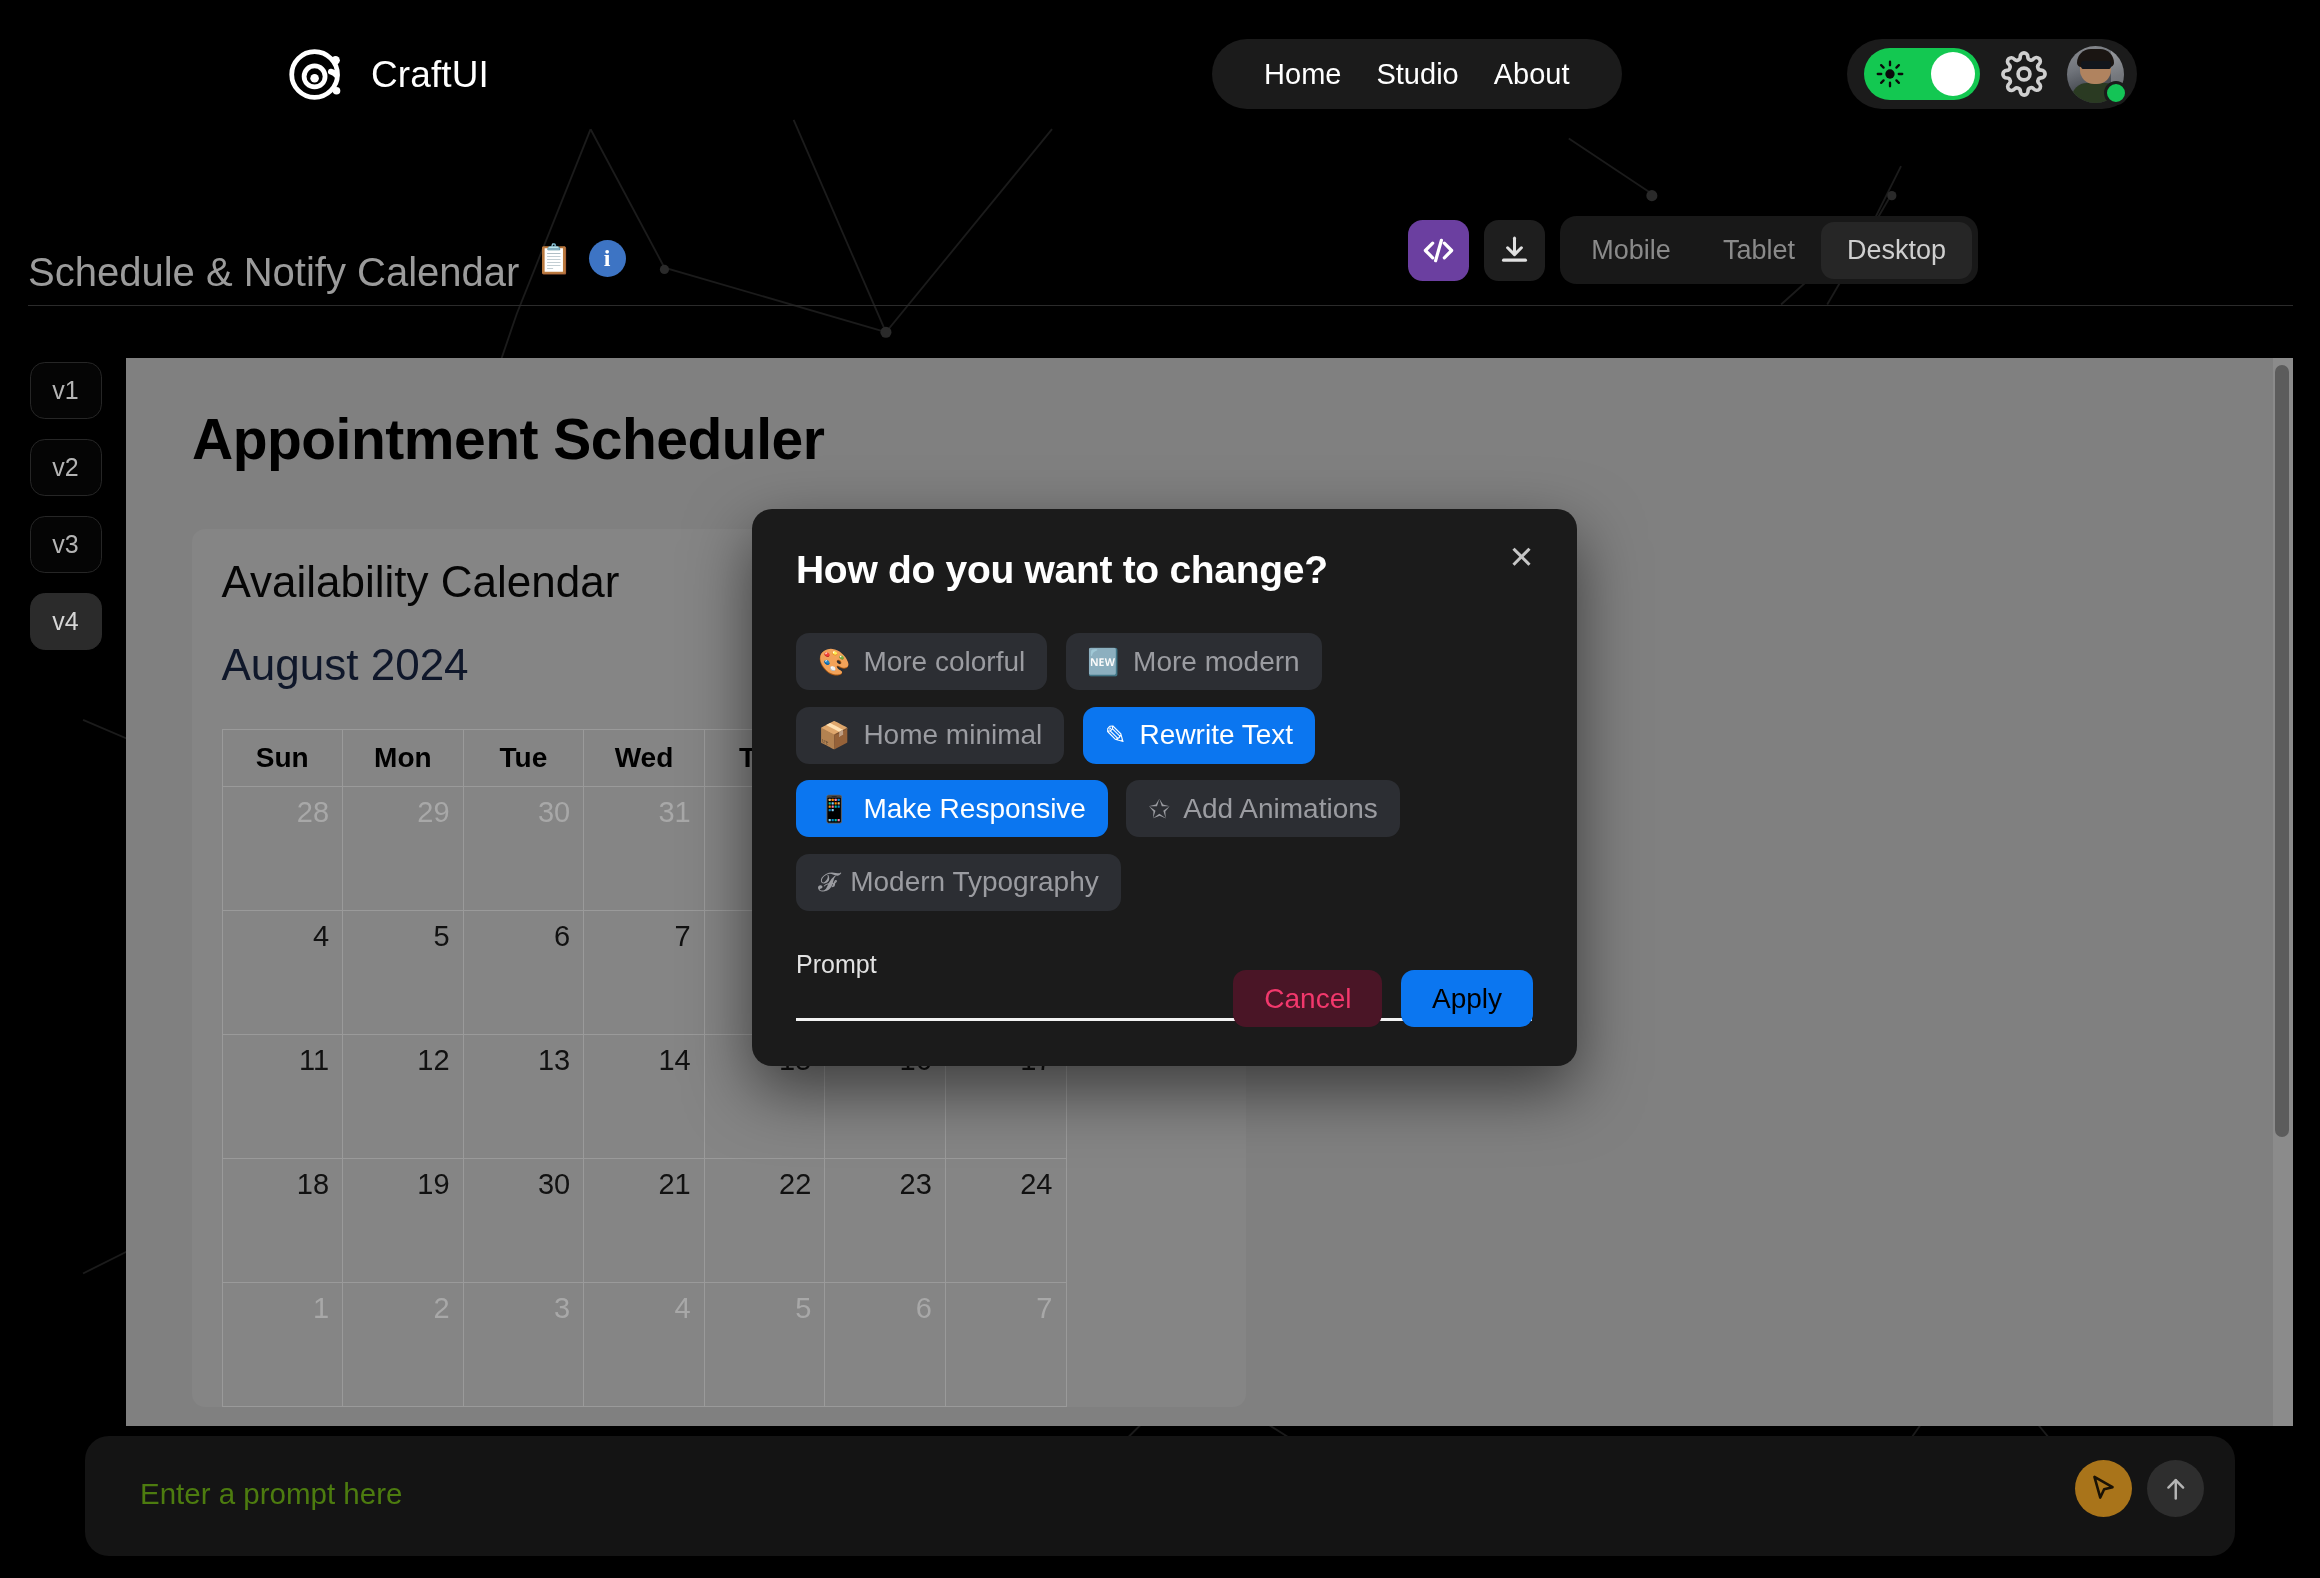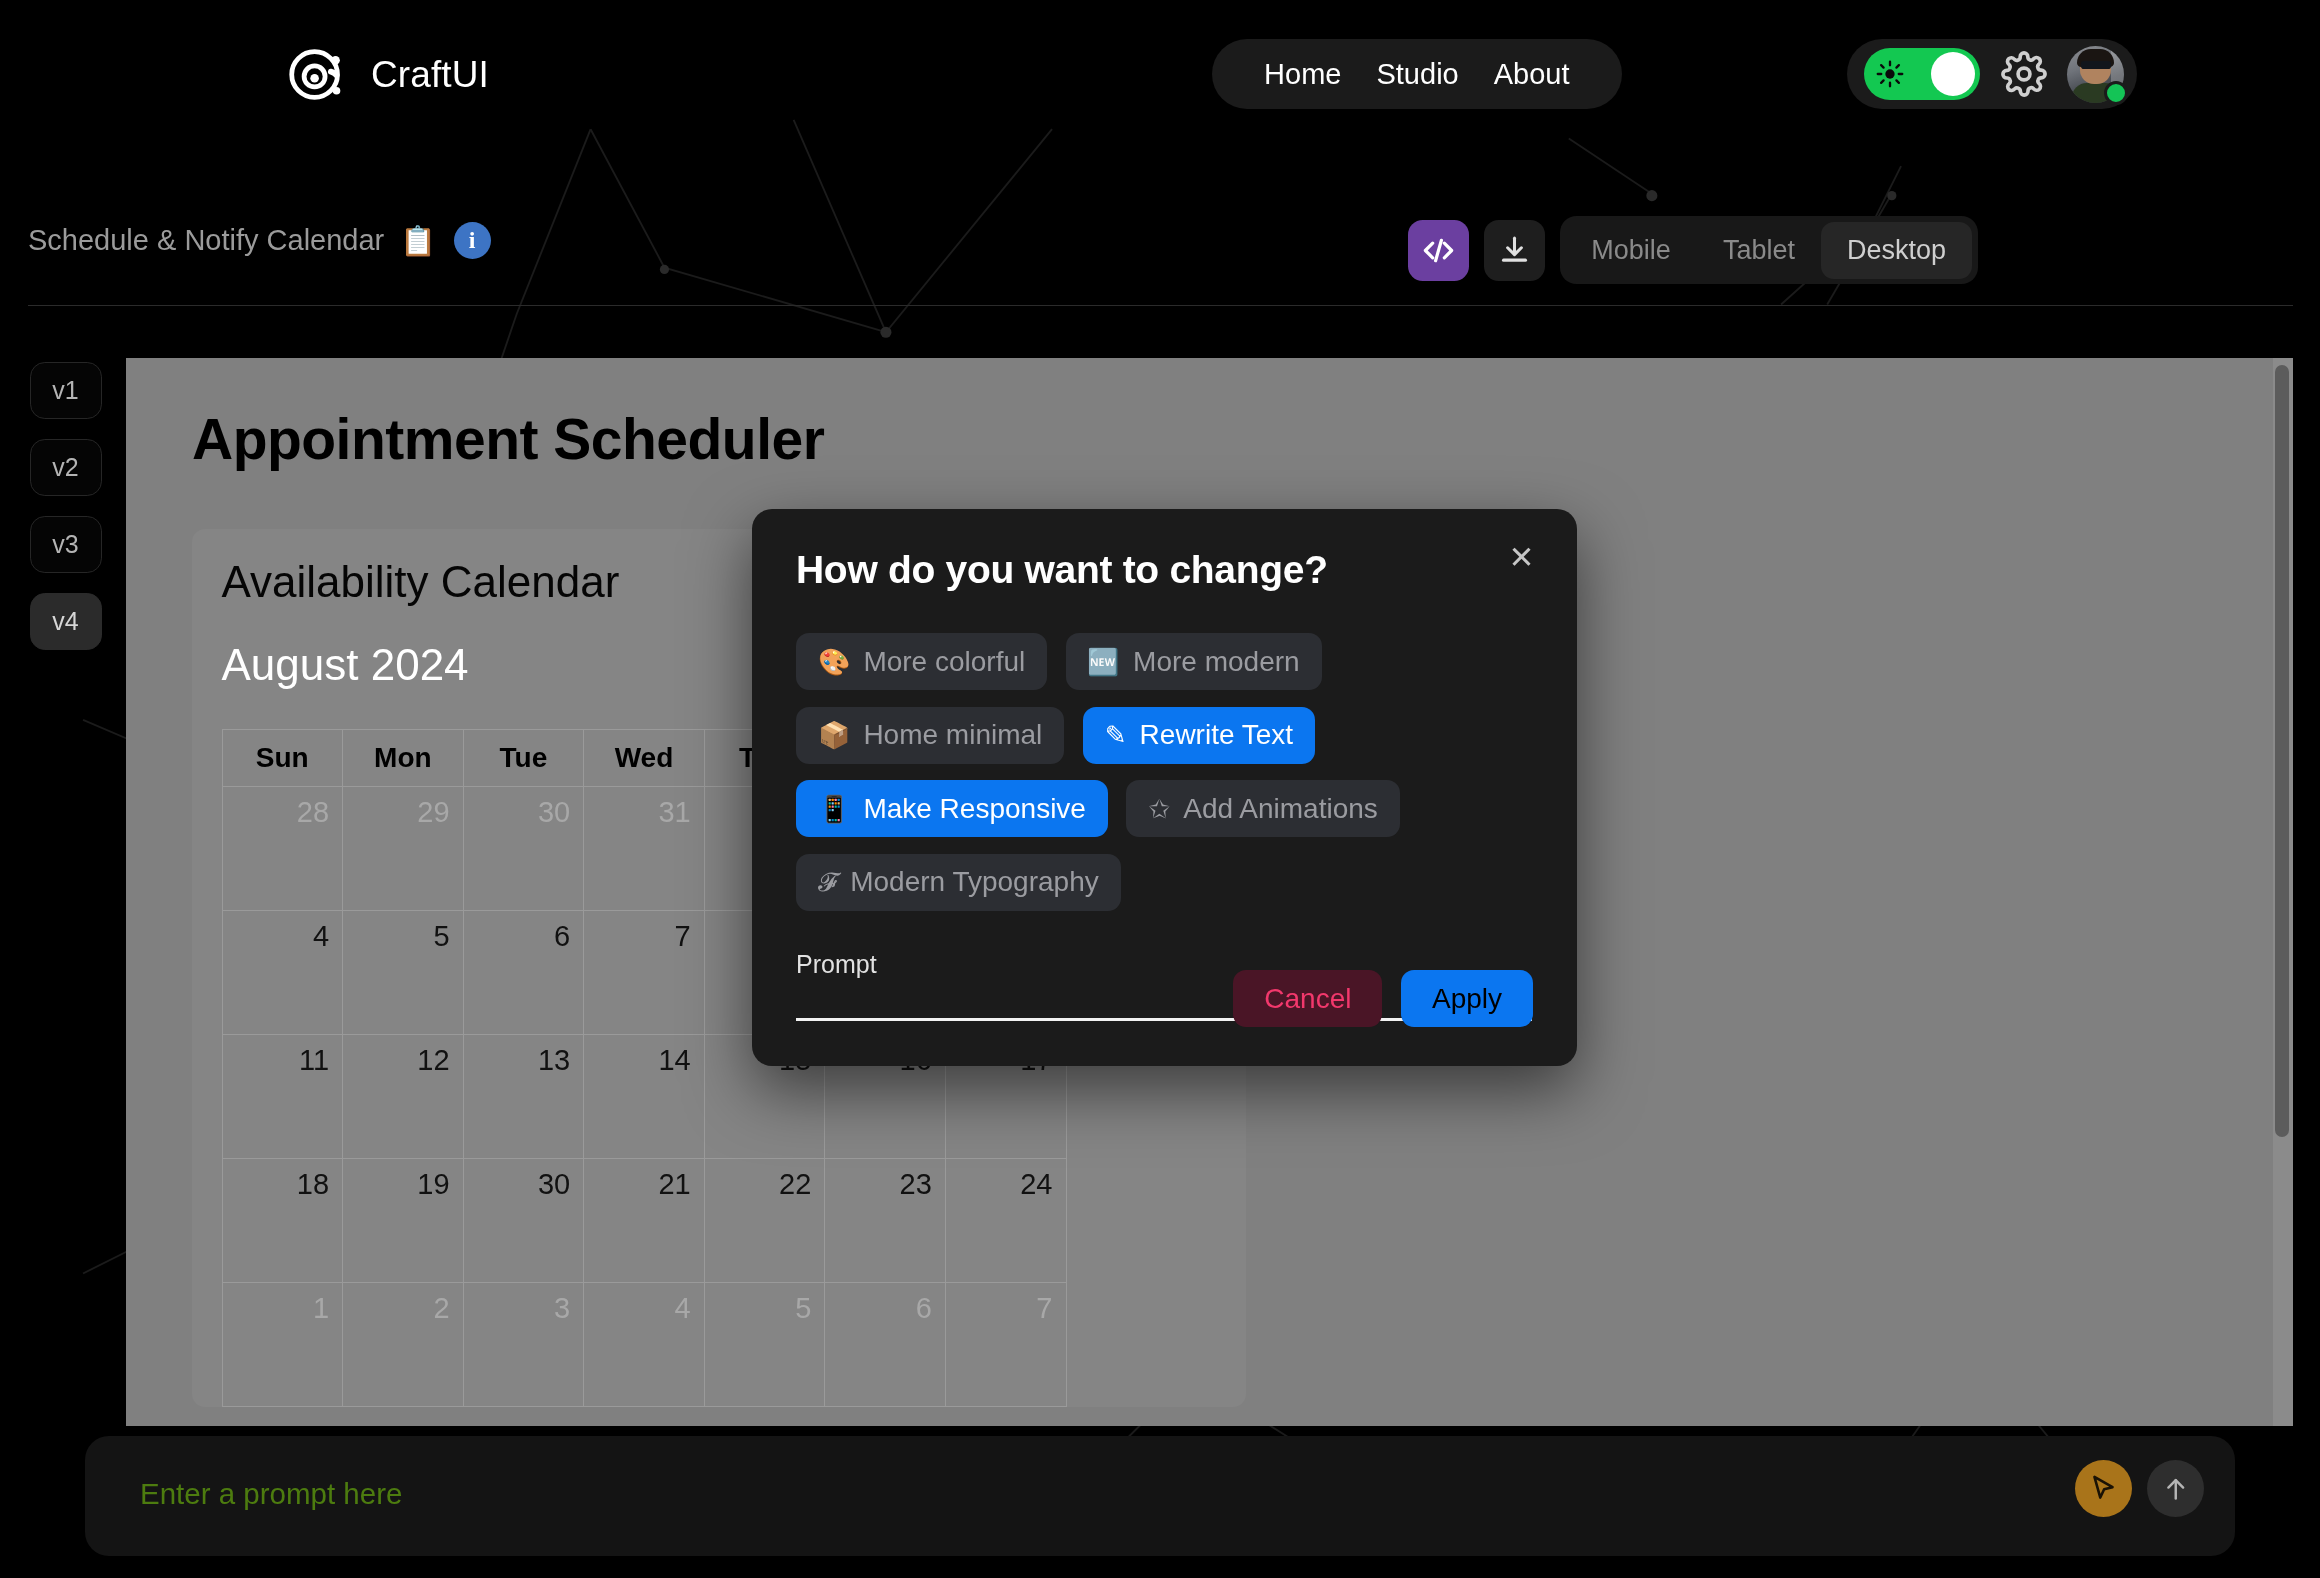--- a/index.html
+++ b/index.html
@@ -76,21 +76,21 @@
   }
   .status-dot {
     position: absolute; right: -3.7px; bottom: -2.8px;
     width: 24px; height: 24px; border-radius: 50%;
     background: #14c456; border: 3.7px solid #1b1b1b;
   }
   .crumb {
     position: absolute; left: 28px; top: 222px;
     display: flex; align-items: center; gap: 16.6px;
   }
-  .crumb-text { color: #9b9b9b; font-size: 29px; }
+  .crumb-text { color: #9b9b9b; font-size: 40px; margin-top: 28px; }
   .crumb-emoji { font-size: 29px; }
   .info-badge {
     width: 37px; height: 37px; border-radius: 50%;
     background: #3d74c4; color: #fff; font-size: 24px; font-weight: bold;
     display: flex; align-items: center; justify-content: center;
     font-family: "Liberation Serif", serif; cursor: pointer;
   }
 
   .tool-right { position: absolute; right: 18.5px; top: 216px; display: flex; align-items: center; gap: 14.8px; }
   .icon-btn {
@@ -130,21 +130,21 @@
   }
   .canvas-inner { position: relative; width: 100%; height: 100%; padding: 48px 66px 0 66px; }
   .page-title { color: #000; font-size: 57px; font-weight: bold; letter-spacing: -0.5px; }
 
   .card {
     margin-top: 57px; width: 1054px;
     background: rgba(255,255,255,.04);
     border-radius: 13px; padding: 28px 29.5px 0 29.5px;
   }
   .card-title { color: #050505; font-size: 44px; font-weight: normal; }
-  .month { color: #ffffff; font-size: 44px; margin-top: 33px; font-weight: 400; }
+  .month { color: #0f172a; font-size: 44px; margin-top: 33px; font-weight: 400; }
 
   table.cal { margin-top: 39px; border-collapse: collapse; width: 845px; table-layout: fixed; padding-left: 36px; }
   table.cal th {
     height: 57px; font-size: 28px; font-weight: bold; color: #000;
     border: 0.9px solid #9a9a9a; text-align: center; vertical-align: middle;
   }
   table.cal td {
     height: 124px; border: 0.9px solid #9a9a9a;
     vertical-align: top; text-align: right;
     padding: 9.2px 13px 0 0; font-size: 29px; color: #111;

